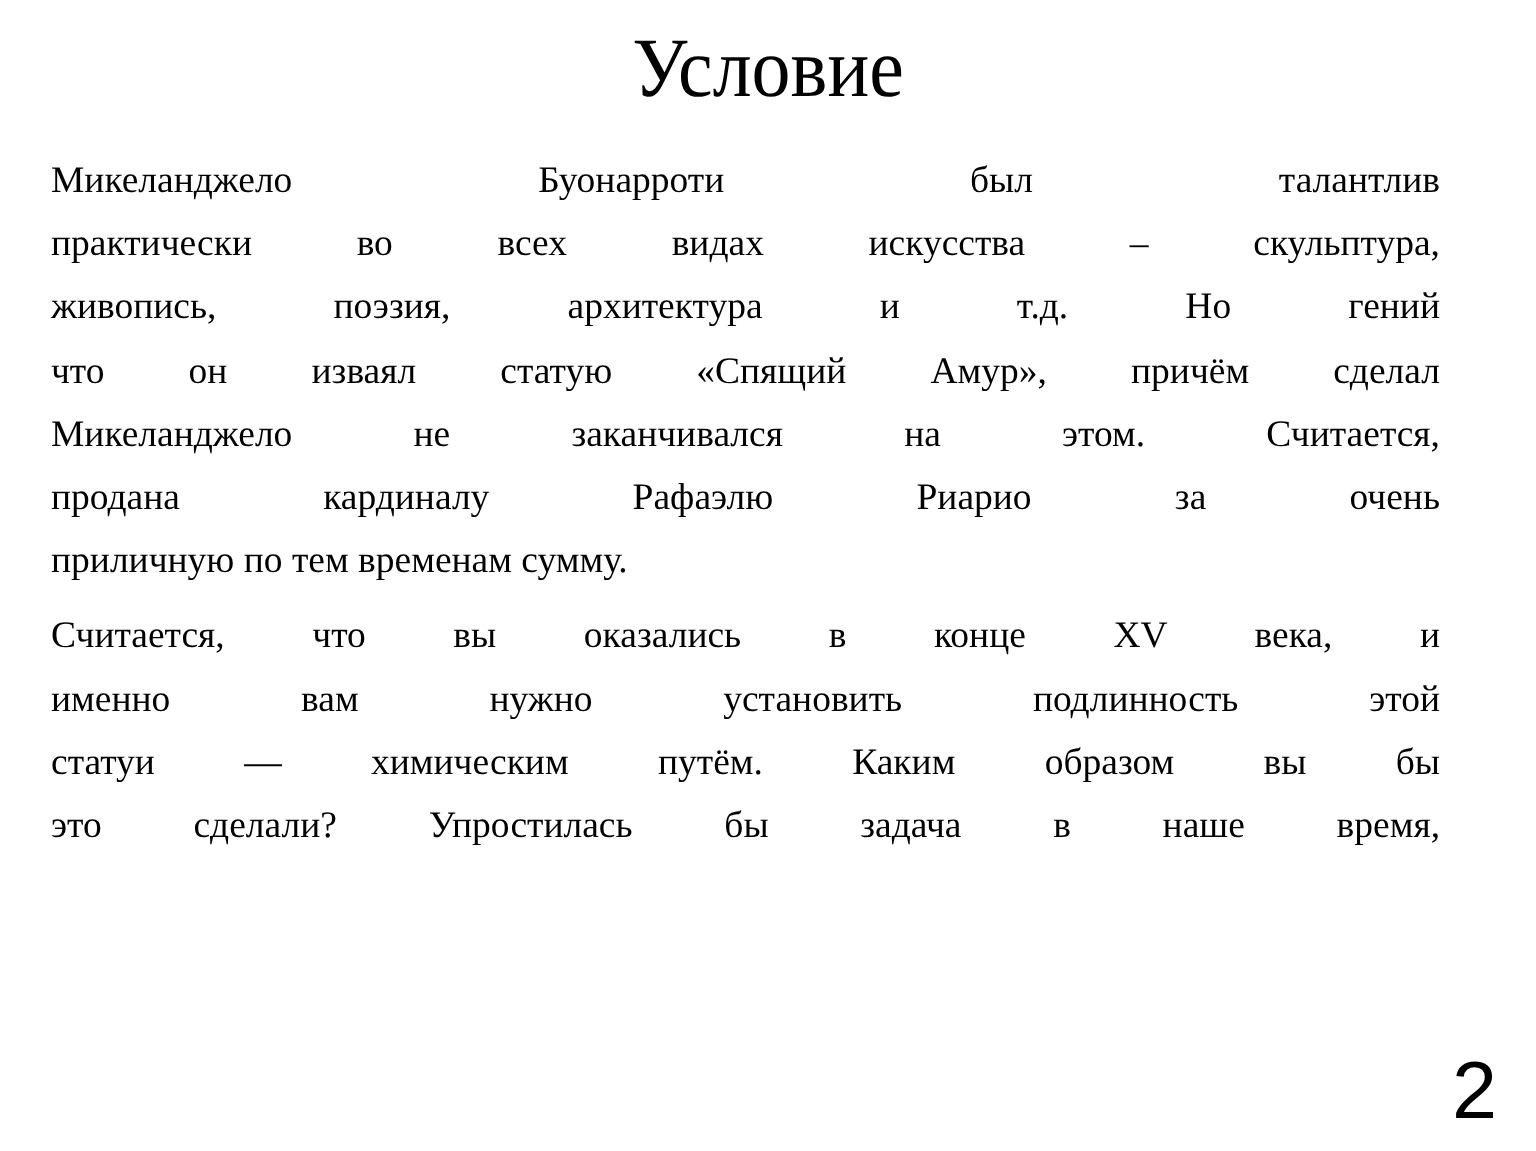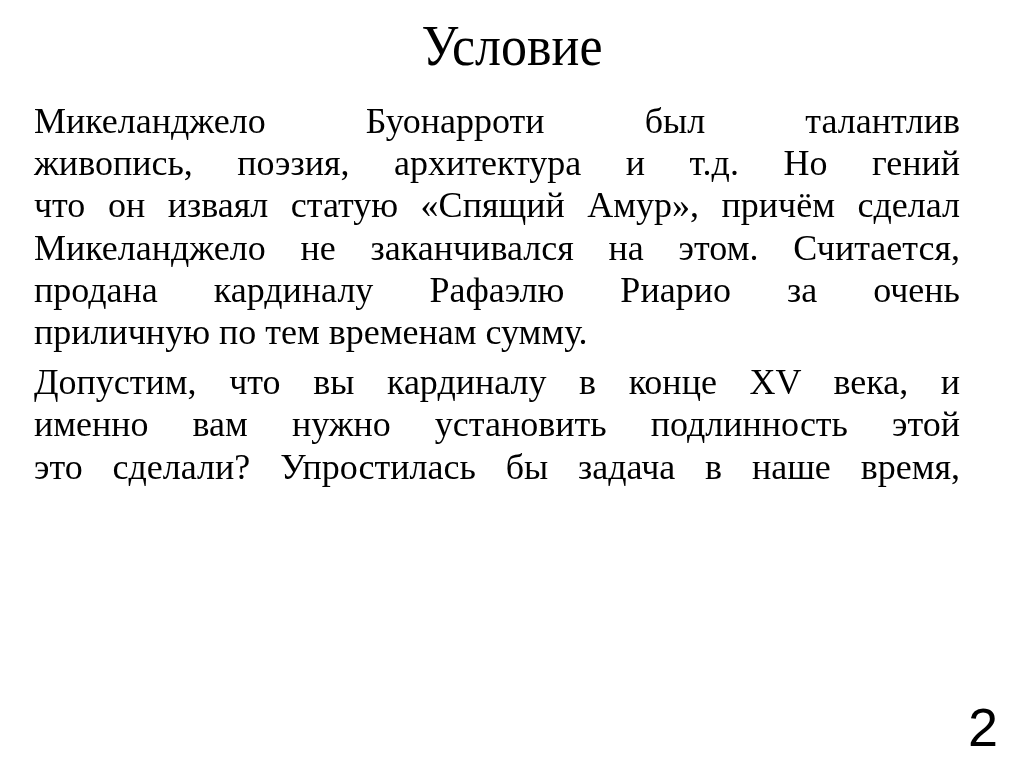--- a/index.html
+++ b/index.html
@@ -8,21 +8,21 @@
     overflow: hidden; color: #000;
     font-family: "Liberation Serif", "DejaVu Serif", serif;
   }
   .slide { position: absolute; left: 0; top: 0; width: 1024px; height: 767px; background: #fff; }
   .title {
     position: absolute; left: 0; top: 12px; width: 1024px; text-align: center;
     font-size: 52px; line-height: 70px; transform: scaleY(1.08);
   }
   .body {
     position: absolute; left: 34px; top: 100px; width: 926px;
-    font-size: 36px; line-height: 42.2px; text-align: justify;
+    font-size: 25px; line-height: 42.2px; text-align: justify;
     text-align-last: left;
   }
   .body p { margin: 0; }
   .body p + p { margin-top: 8px; }
   .line { display: block; text-align: justify; text-align-last: justify; white-space: nowrap; }
   .line.last { text-align-last: left; }
   .bold { font-weight: normal; }
   .page-num {
     position: absolute; right: 26px; top: 697px;
     font-family: "Liberation Sans", "DejaVu Sans", sans-serif; font-size: 54px; line-height: 60px;
@@ -30,27 +30,29 @@
 </style>
 </head>
 <body>
 
 <div class="slide">
   <div class="title">Условие</div>
 
   <div class="body">
     <p>
       <span class="line">Микеланджело Буонарроти был талантлив</span>
+      <span class="line">практически во всех видах искусства – скульптура,</span>
       <span class="line">живопись, поэзия, архитектура и т.д. Но гений</span>
       <span class="line">что он изваял статую «Спящий Амур», причём сделал</span>
       <span class="line">Микеланджело не заканчивался на этом. Считается,</span>
       <span class="line">продана кардиналу Рафаэлю Риарио за очень</span>
       <span class="line last">приличную по тем временам сумму.</span>
     </p>
     <p>
-      <span class="line">Допустим, что вы кардиналу в конце XV века, и</span>
+      <span class="line">Считается, что вы оказались в конце XV века, и</span>
       <span class="line"><span>именно вам </span><span class="bold">нужно установить подлинность этой</span></span>
+      <span class="line"><span class="bold">статуи — химическим путём.</span><span> Каким образом вы бы</span></span>
       <span class="line"><span>это сделали? </span><span class="bold">Упростилась бы задача в наше время,</span></span>
     </p>
   </div>
 
   <div class="page-num">2</div>
 </div>
 
 </body></html>

